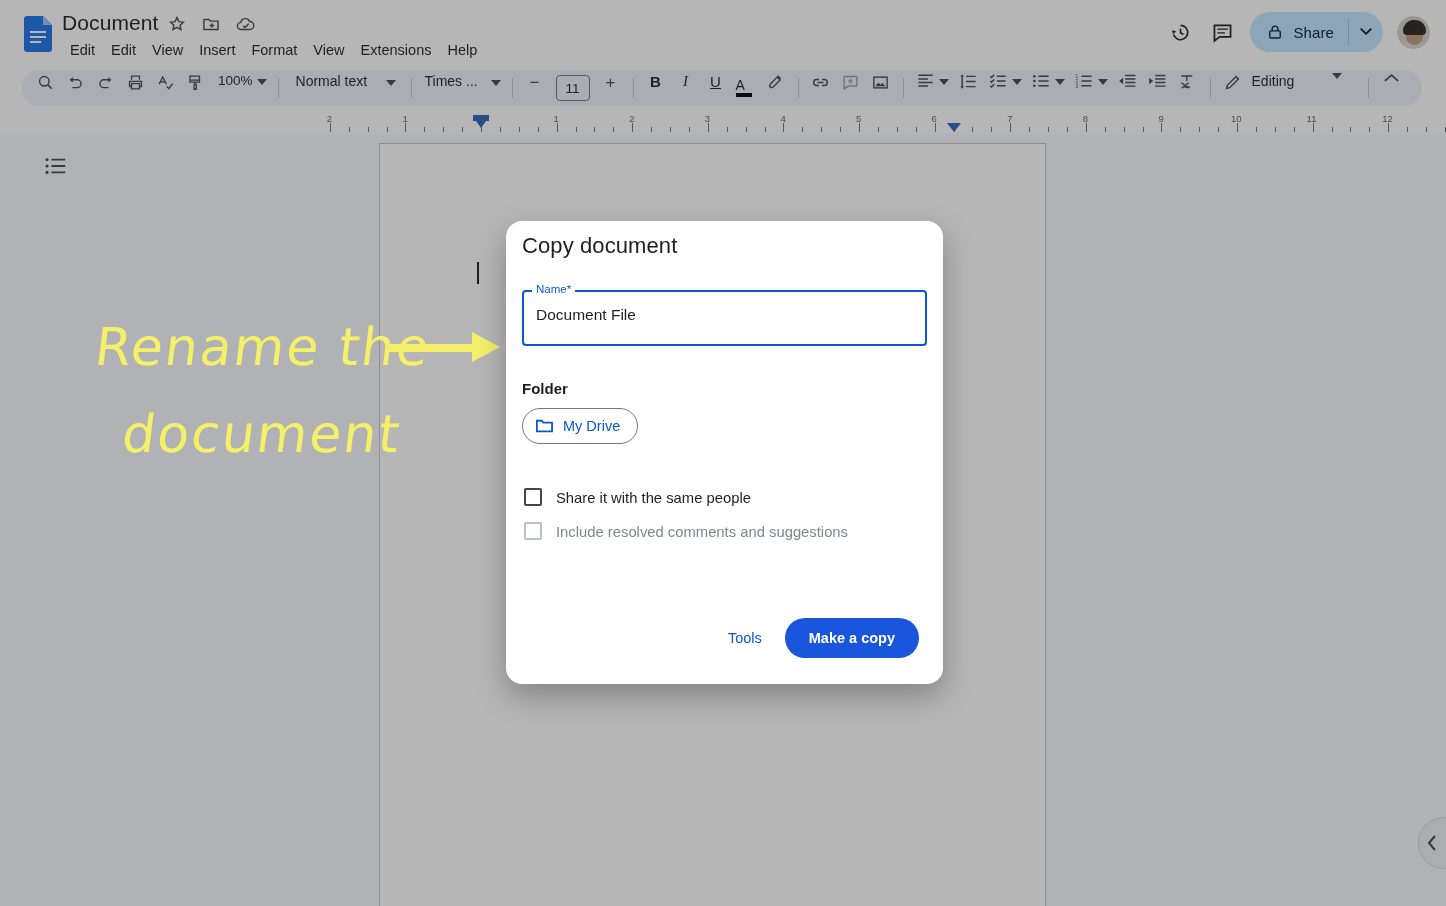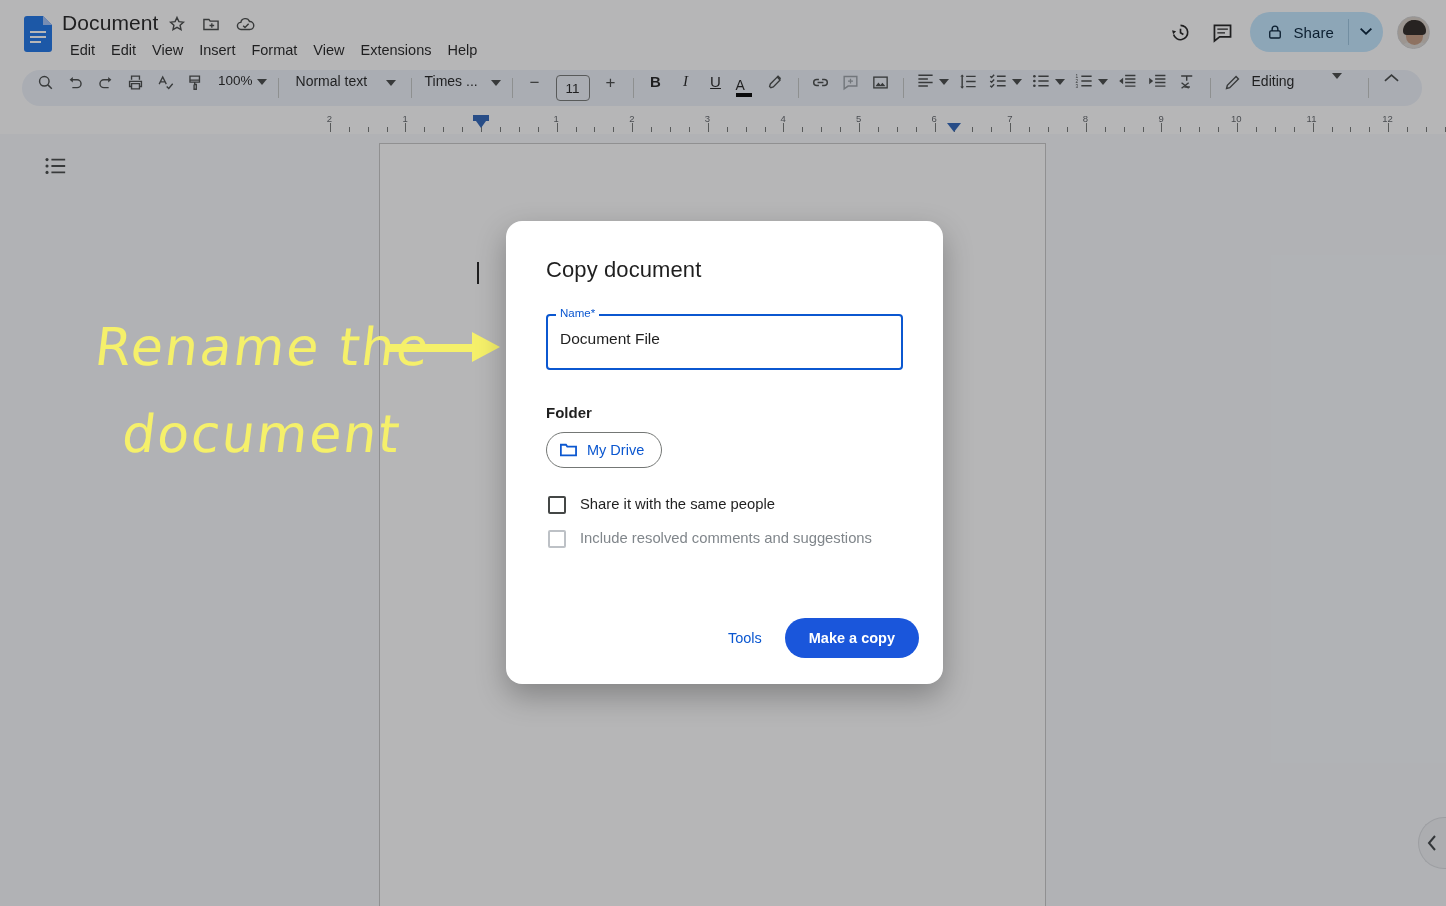--- a/index.html
+++ b/index.html
@@ -137,21 +137,20 @@
   }
 
   
   .annotation { position: absolute; left: 0; top: 0; width: 1446px; height: 906px; z-index: 60; pointer-events: none; }
 
   
   .modal {
     position: absolute; left: 506px; top: 221px; width: 437px; height: 463px;
     background: #ffffff; border-radius: 16px; z-index: 70;
     box-shadow: 0 12px 30px rgba(0,0,0,0.28);
-    padding: 24px;
   }
   .modal-title {
     font-size: 22px; color: #1f1f1f; line-height: 28px; letter-spacing: .1px;
     margin: 11px 0 0 16px;
   }
   .field-wrap {
     position: relative; margin: 30px 16px 0 16px; height: 56px;
   }
   .field-box {
     position: absolute; inset: 0; border: 2px solid #0b57d0; border-radius: 4px;
@@ -166,21 +165,21 @@
   .folder-label {
     margin: 34px 0 0 16px; font-size: 15px; font-weight: 700; color: #1f1f1f;
   }
   .folder-chip {
     margin: 11px 0 0 16px; display: inline-flex; align-items: center;
     height: 36px; padding: 0 17px 0 13px; border: 1px solid #747775;
     border-radius: 18px; color: #0b57d0; font-size: 14.5px; font-weight: 500;
   }
   .folder-chip .fic { margin-right: 10px; display: flex; }
   .checks { margin: 28px 0 0 14px; }
-  .check-row { display: flex; align-items: flex-start; height: 34px; }
+  .check-row { display: flex; align-items: flex-end; height: 34px; }
   .cbox {
     width: 18px; height: 18px; border: 2px solid #444746; border-radius: 2px;
     margin: 0 14px 0 4px; flex: none;
   }
   .cbox.disabled { border-color: #bdc1c6; }
   .clabel { font-size: 14.8px; color: #1f1f1f; }
   .clabel.disabled { color: #80868b; }
   .modal-actions {
     position: absolute; right: 24px; bottom: 26px;
     display: flex; align-items: center; gap: 10px;

